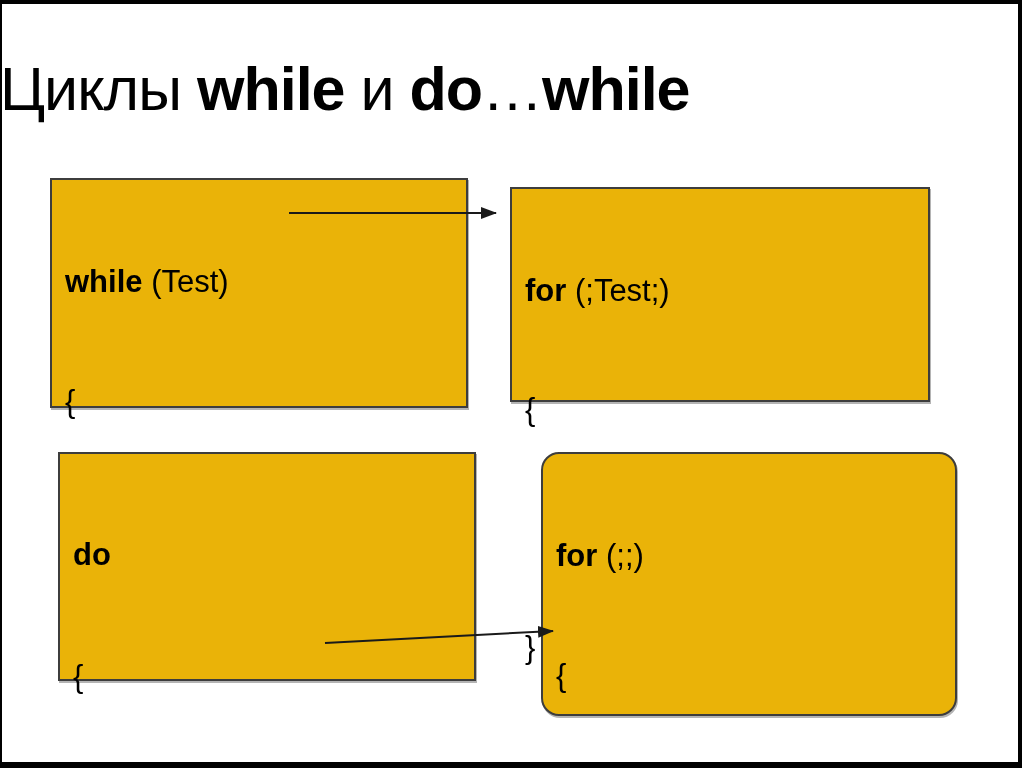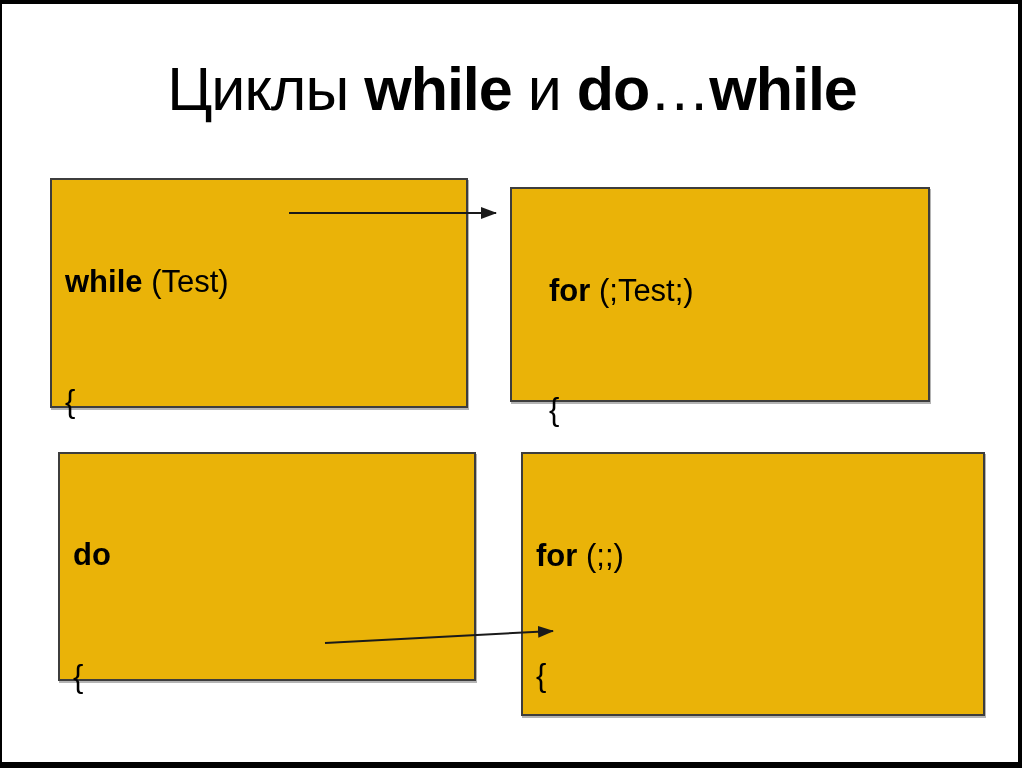--- a/index.html
+++ b/index.html
@@ -8,42 +8,41 @@
 
   .frame {
     position:absolute; left:0; top:0; width:1022px; height:768px;
     border-style:solid; border-color:#000;
     border-width:4px 4px 6px 2px;
     pointer-events:none;
   }
 
   .title {
     position:absolute; left:0; right:0; top:56px;
-    text-align:center;
     font-size:61px; font-weight:400; line-height:1.1;
     letter-spacing:-1px; color:#000; white-space:pre;
   }
   .title b { font-weight:700; }
 
   .box {
     position:absolute; background:#eab308;
     border:2px solid #3d3d3d;
     box-shadow:1px 2px 0 #b4b4b4;
     font-size:31px; color:#000;
     padding:6px 0 0 13px;
     white-space:pre;
   }
   .box b { font-weight:700; }
   .b1 { left:50px;  top:178px; width:418px; height:230px; }
   .b1 .cl { line-height:48px; }
   .b2 { left:510px; top:187px; width:420px; height:215px; }
-  .b2 .cl { line-height:47px;margin-left:24px; }
+  .b2 .cl { line-height:47px; }
   .b3 { left:58px;  top:452px; width:418px; height:229px; padding-top:4px; }
   .b3 .cl { line-height:50px; }
-  .b4 { left:521px; top:452px; width:464px; height:264px; }
+  .b4 { left:541px; top:452px; width:416px; height:264px;border-radius:18px; }
   .b4 .cl { line-height:48px; }
   .ind    { padding-left:42px; }
 
   .arrows {
     position:absolute; left:0; top:0; width:1024px; height:768px;
     pointer-events:none;
   }
   .arrows line { stroke:#1a1a1a; stroke-width:2; }
   .arrows .head { fill:#1a1a1a; }
 </style>

